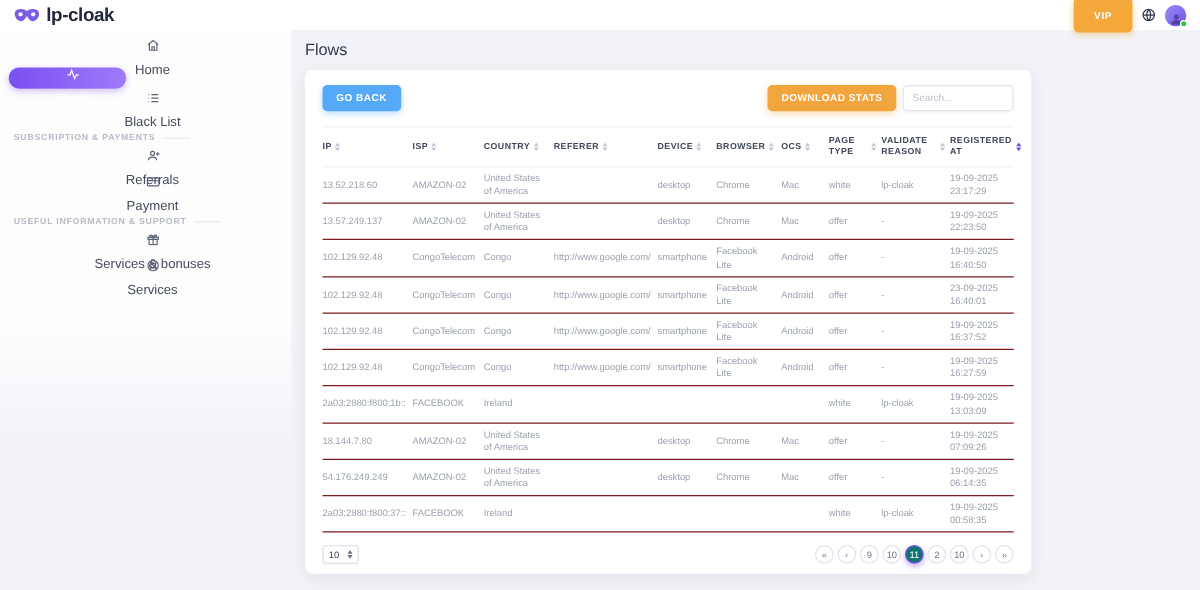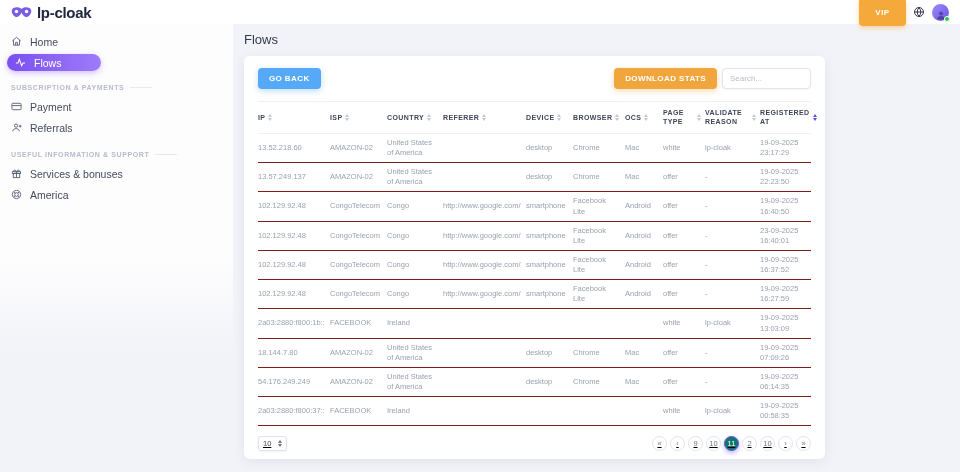--- a/index.html
+++ b/index.html
@@ -21,21 +21,21 @@
   .avatar svg { width:12px; height:12px; opacity:.55; }
   .avatar .status { position:absolute; right:-1px; bottom:-1px; width:6px; height:6px; border-radius:50%;
                     background:#27c93f; border:1px solid #fff; }
 
   
   .layout { display:flex; height:448px; }
   .sidebar { width:233px; flex:0 0 233px; padding-top:7px;
              background:linear-gradient(180deg,#fdfdfe 0%, #fdfdfe 72%, rgba(253,253,254,0) 100%);
              height:330px; }
   .nav-item { display:flex; align-items:center; gap:8px; height:21px; padding-left:11px;
-              font-size:10.5px; color:#454b5e; cursor:pointer; }
+              font-size:10.5px; color:#454b5e; cursor:pointer;flex-direction:column; }
   .nav-item svg { width:11px; height:11px; color:#5a6175; flex:0 0 11px; }
   .nav-item.active { background:linear-gradient(90deg,#7a4ff1,#9e7bfa); color:#fff; border-radius:17px;
                      width:94px; height:17px; margin:2px 0 2px 7px; padding-left:8px;
                      box-shadow:0 2px 6px rgba(122,79,241,.35); }
   .nav-item.active svg { color:#fff; }
   .nav-section { display:flex; align-items:center; margin:13px 12px 5px 11px;
                  font-size:7px; font-weight:bold; letter-spacing:.6px; color:#b7bbc9; text-transform:uppercase; white-space:nowrap; }
   .nav-section::after { content:""; width:22px; height:1px; background:#e7e9f1; margin-left:6px; }
 
   
@@ -62,21 +62,21 @@
   .sort { display:inline-flex; flex-direction:column; gap:1px; flex:0 0 auto; }
   .sort i { width:0; height:0; border-left:2.5px solid transparent; border-right:2.5px solid transparent; }
   .sort .up { border-bottom:3px solid #c3c7d4; }
   .sort .dn { border-top:3px solid #c3c7d4; }
   .sort.active .up { border-bottom-color:#5a4fe0; }
   .sort.active .dn { border-top-color:#5a4fe0; }
   .tr { min-height:27px; align-items:center; border-bottom:1px solid #7f1d1d; padding:4px 0; }
   .td { font-size:7.5px; color:#9aa1af; line-height:1.35; padding-right:6px; overflow:hidden; }
 
   
-  .cardfooter { display:flex; justify-content:space-between; align-items:flex-end; margin-top:10px;text-decoration:underline; }
+  .cardfooter { display:flex; justify-content:space-between; align-items:flex-end; margin-top:10px; }
   .pagesize { width:29px; height:15px; border:1px solid #dfe2ec; border-radius:3px; background:#fff;
               display:flex; align-items:center; justify-content:space-between; padding:0 4px;
               font-size:7.5px; color:#3f4557; cursor:pointer; box-shadow:0 1px 2px rgba(0,0,0,.05); }
   .pagesize .sort .up { border-bottom-color:#6b7082; }
   .pagesize .sort .dn { border-top-color:#6b7082; }
   .pager { display:flex; gap:3px; }
   .page { width:15px; height:15px; border-radius:50%; border:1px solid #e1e4ed; background:#fff;
           color:#6f7589; font-size:7.5px; display:flex; align-items:center; justify-content:center;
           cursor:pointer; font-family:inherit; padding:0; line-height:1; }
   .page.active { background:#0f766e; border-color:#7452e8; color:#fff; box-shadow:0 2px 5px rgba(116,82,232,.45); }
@@ -124,38 +124,49 @@
             <path d="M10 20v-6h4v6"></path>
         </svg>
         <span>Home</span>
       </div>
       <div class="nav-item active">
         <svg viewBox="0 0 24 24" fill="none" stroke="currentColor" stroke-width="2.2">
           <polyline points="2 13 6.5 13 9.5 5 14.5 19 17.5 13 22 13"></polyline>
         </svg>
         <span>Flows</span>
       </div>
+      <div class="nav-item">
+        <svg viewBox="0 0 24 24" fill="none" stroke="currentColor" stroke-width="2">
+          <line x1="9" y1="6" x2="21" y2="6"></line>
+            <line x1="9" y1="12" x2="21" y2="12"></line>
+            <line x1="9" y1="18" x2="21" y2="18"></line>
+          <line x1="4" y1="6" x2="5" y2="6"></line>
+            <line x1="4" y1="12" x2="5" y2="12"></line>
+            <line x1="4" y1="18" x2="5" y2="18"></line>
+        </svg>
+        <span>Black List</span>
+      </div>
 
       <div class="nav-section">Subscription &amp; payments</div>
 
-      <div class="nav-item">
-        <svg viewBox="0 0 24 24" fill="none" stroke="currentColor" stroke-width="2">
-          <rect x="2" y="5" width="20" height="14" rx="2"></rect>
-            <line x1="2" y1="10" x2="22" y2="10"></line>
-        </svg>
-        <span>Payment</span>
-      </div>
       <div class="nav-item">
         <svg viewBox="0 0 24 24" fill="none" stroke="currentColor" stroke-width="2">
           <circle cx="11" cy="8" r="3.5"></circle>
             <path d="M4 20c0-4 3.5-5.5 7-5.5s7 1.5 7 5.5"></path>
           <line x1="20" y1="6" x2="20" y2="12"></line>
             <line x1="17" y1="9" x2="23" y2="9"></line>
         </svg>
         <span>Referrals</span>
+      </div>
+      <div class="nav-item">
+        <svg viewBox="0 0 24 24" fill="none" stroke="currentColor" stroke-width="2">
+          <rect x="2" y="5" width="20" height="14" rx="2"></rect>
+            <line x1="2" y1="10" x2="22" y2="10"></line>
+        </svg>
+        <span>Payment</span>
       </div>
 
       <div class="nav-section">Useful information &amp; support</div>
 
       <div class="nav-item">
         <svg viewBox="0 0 24 24" fill="none" stroke="currentColor" stroke-width="2">
           <rect x="3" y="8" width="18" height="4"></rect>
             <rect x="5" y="12" width="14" height="9"></rect>
           <line x1="12" y1="8" x2="12" y2="21"></line>
             <path d="M12 8C10 3 5 4 6 7c.7 2 4 1 6 1zm0 0c2-5 7-4 6-1-.7 2-4 1-6 1z"></path>
@@ -164,21 +175,21 @@
       </div>
       <div class="nav-item">
         <svg viewBox="0 0 24 24" fill="none" stroke="currentColor" stroke-width="2">
           <circle cx="12" cy="12" r="9"></circle>
             <circle cx="12" cy="12" r="4"></circle>
           <line x1="5.6" y1="5.6" x2="9.2" y2="9.2"></line>
             <line x1="14.8" y1="14.8" x2="18.4" y2="18.4"></line>
           <line x1="18.4" y1="5.6" x2="14.8" y2="9.2"></line>
             <line x1="9.2" y1="14.8" x2="5.6" y2="18.4"></line>
         </svg>
-        <span>America</span>
+        <span>Services</span>
       </div>
     </aside>
 
     <main class="main">
       <h1 class="page-title">Flows</h1>
 
       <section class="card">
         <div class="toolbar">
           <button class="btn btn-back">GO BACK</button>
           <div class="toolbar-right">

